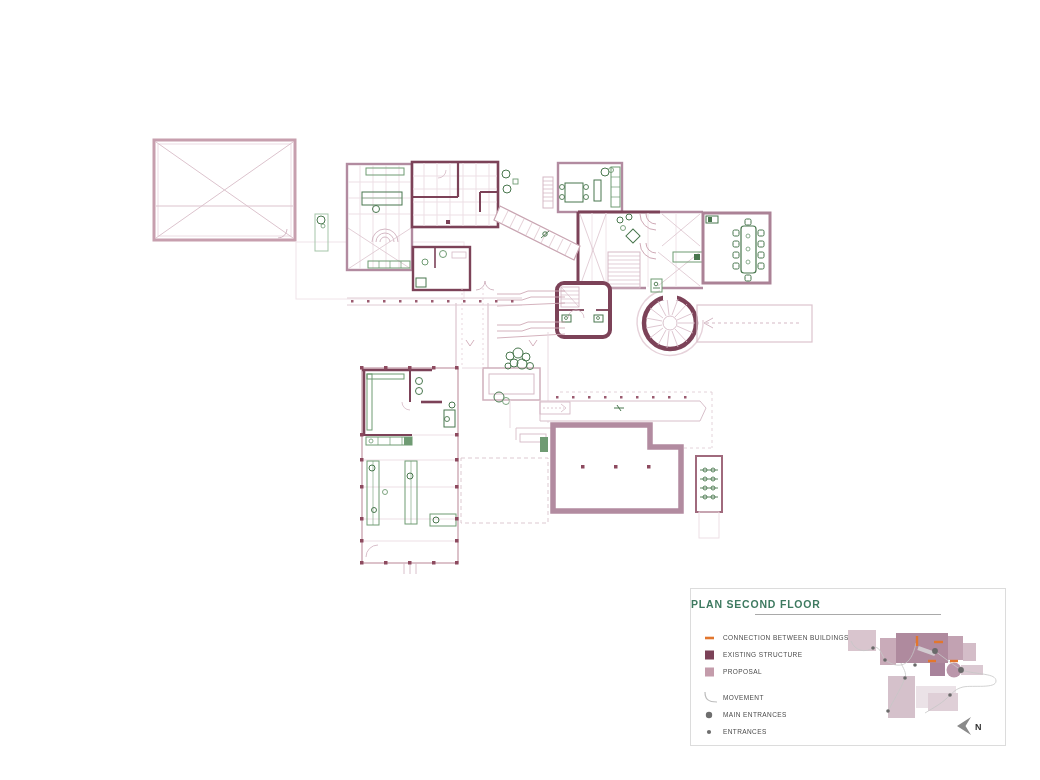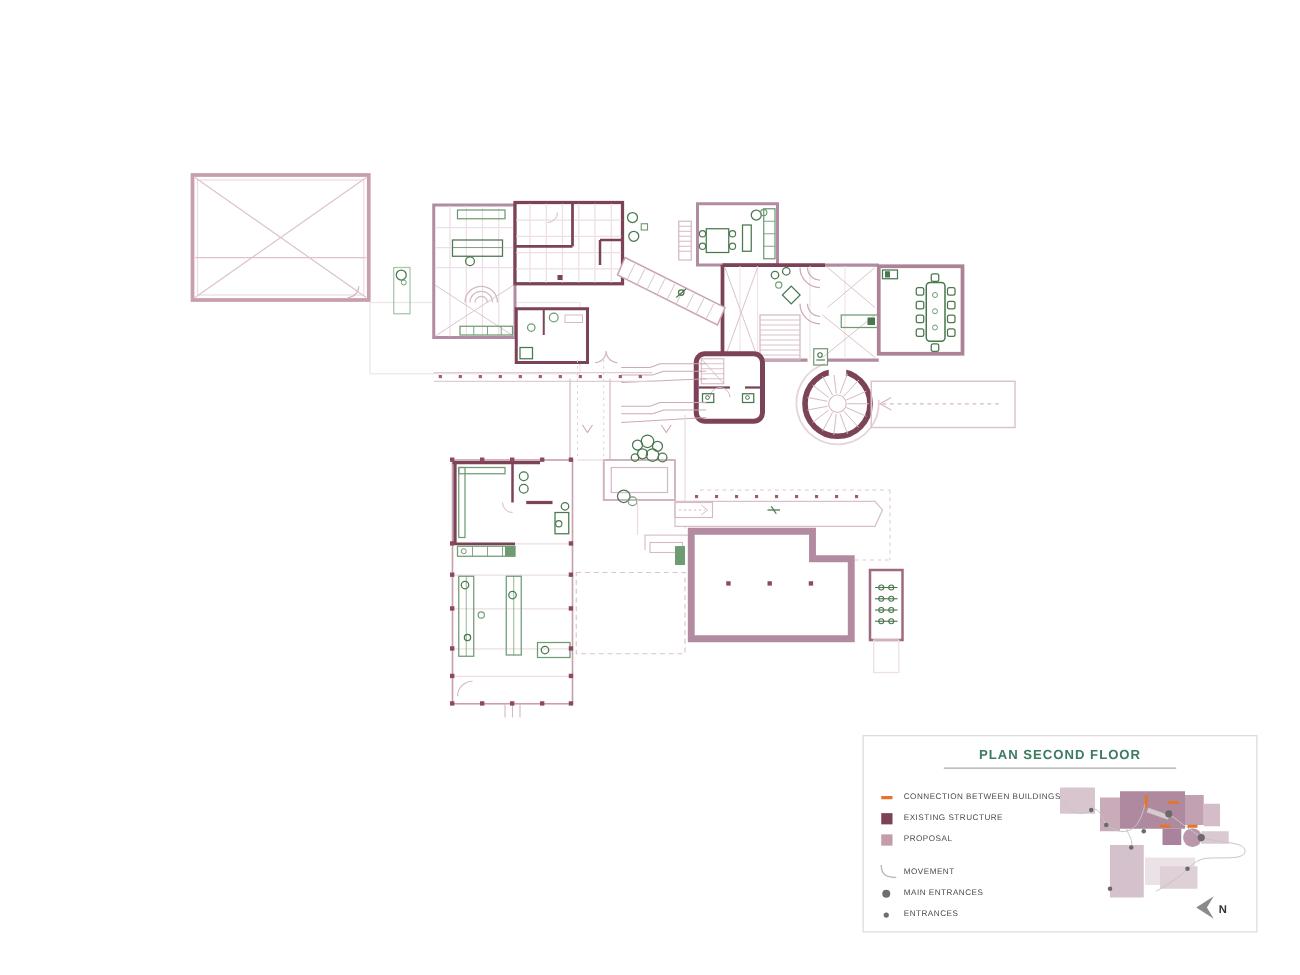--- a/index.html
+++ b/index.html
@@ -2,21 +2,21 @@
 <html><head>
 <meta charset="utf-8">
 <style>
   html,body{margin:0;padding:0;background:#ffffff;}
   body{font-family:"Liberation Sans", sans-serif;}
   #stage{position:relative;width:1040px;height:780px;background:#ffffff;overflow:hidden;}
   #plan-svg{position:absolute;left:0;top:0;}
   
   #legend-box{position:absolute;left:690px;top:588px;width:316px;height:158px;
     background:#ffffff;border:1px solid #dcdcdc;box-sizing:border-box;}
-  #legend-title{margin-top:9px;text-align:center;color:#3e7a60;font-size:10.5px;
+  #legend-title{margin-top:9px;text-align:left;color:#3e7a60;font-size:10.5px;
     letter-spacing:0.8px;font-weight:bold;}
   #legend-underline{width:186px;height:1px;background:#a9a9a9;margin:4px auto 0 auto;}
   #legend-items{position:absolute;left:12px;top:40px;}
   .legend-row{display:flex;align-items:center;height:17px;}
   .legend-row.spacer-above{margin-top:9px;}
   .legend-icon{width:16px;height:12px;flex:0 0 16px;margin-right:4px;}
   .legend-label{font-size:6.5px;color:#4a4a4a;letter-spacing:0.4px;white-space:nowrap;}
   #minimap{position:absolute;left:152px;top:34px;}
   #north{position:absolute;right:14px;bottom:8px;}
 </style>

